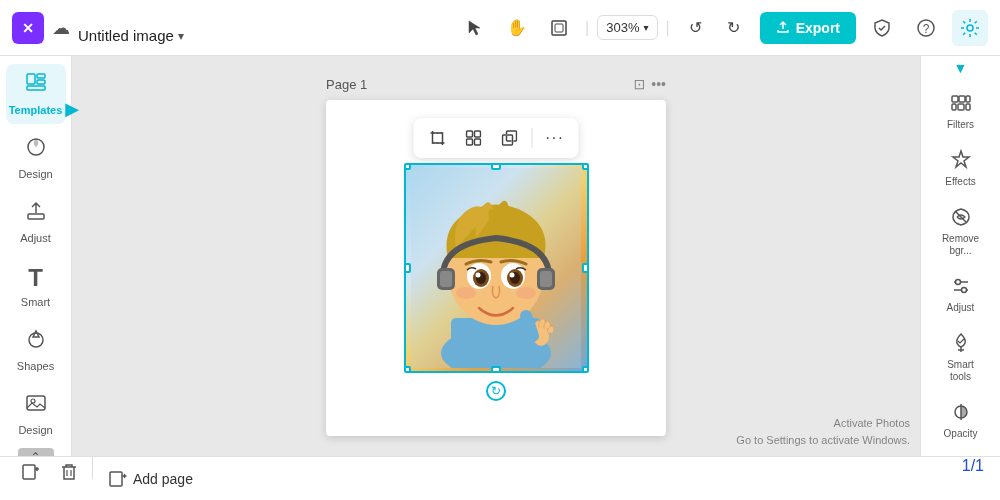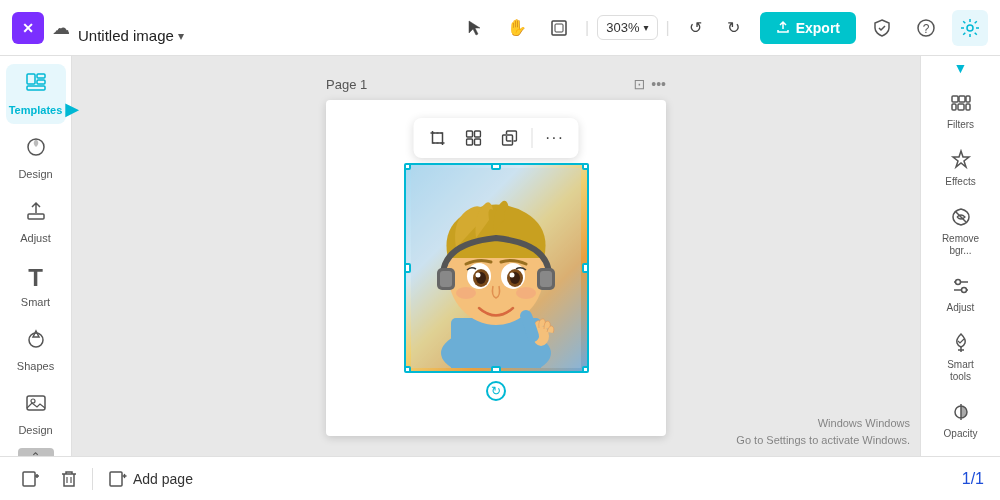--- a/index.html
+++ b/index.html
@@ -246,21 +246,20 @@
       color: #444;
     }
     .img-tool-divider { width: 1px; height: 20px; background: #ddd; margin: 0 2px; }
 
     
     .bottom-bar {
       height: 44px;
       background: #fff;
       border-top: 1px solid #e0e0e0;
       display: flex;
-      align-items: center;
       padding: 0 16px;
       gap: 8px;
     }
     .bottom-btn {
       width: 30px; height: 30px;
       border: none; background: transparent;
       border-radius: 5px;
       display: flex; align-items: center; justify-content: center;
       cursor: pointer;
       font-size: 16px;
@@ -576,21 +575,21 @@
           <div class="handle mr"></div>
           <div class="handle tm"></div>
           <div class="handle bm"></div>
         </div>
 
         <div class="rotate-handle">↻</div>
       </div>
     </div>
 
     <div class="activate-notice">
-      <div>Windows Windows</div>
+      <div>Activate Photos</div>
       <div>Go to Settings to activate Windows.</div>
     </div>
   </div>
 
   <div class="right-panel">
 
     <div style="position:absolute; top:4px; left:50%; transform:translateX(-50%); color:#00b8d4; font-size:14px; z-index:5;">▼</div>
 
     <div class="panel-item" style="margin-top:20px;">
       <span class="icon">

